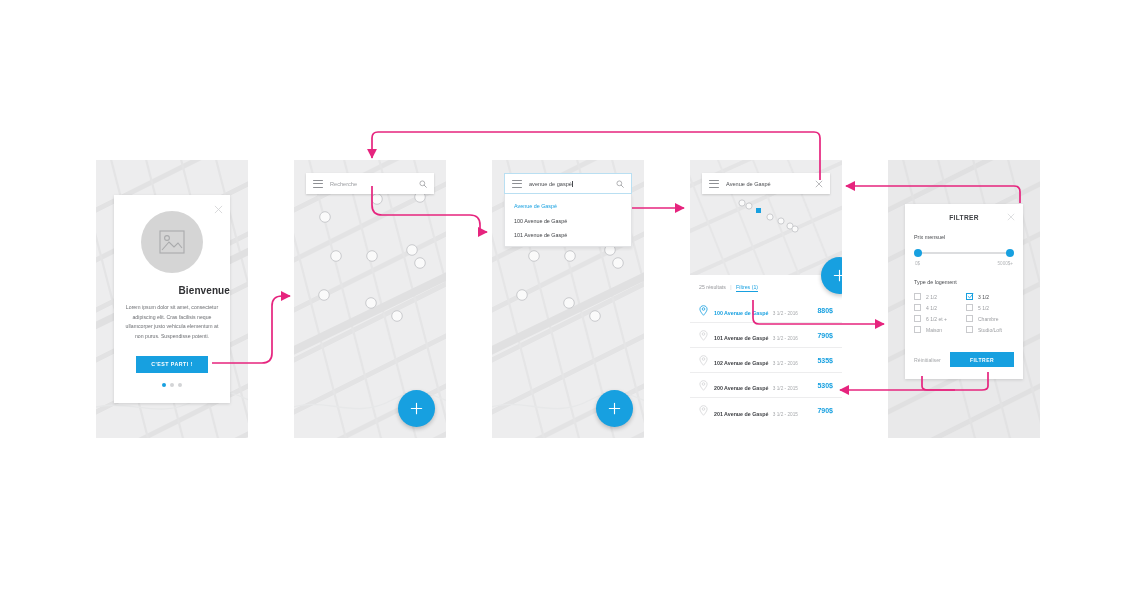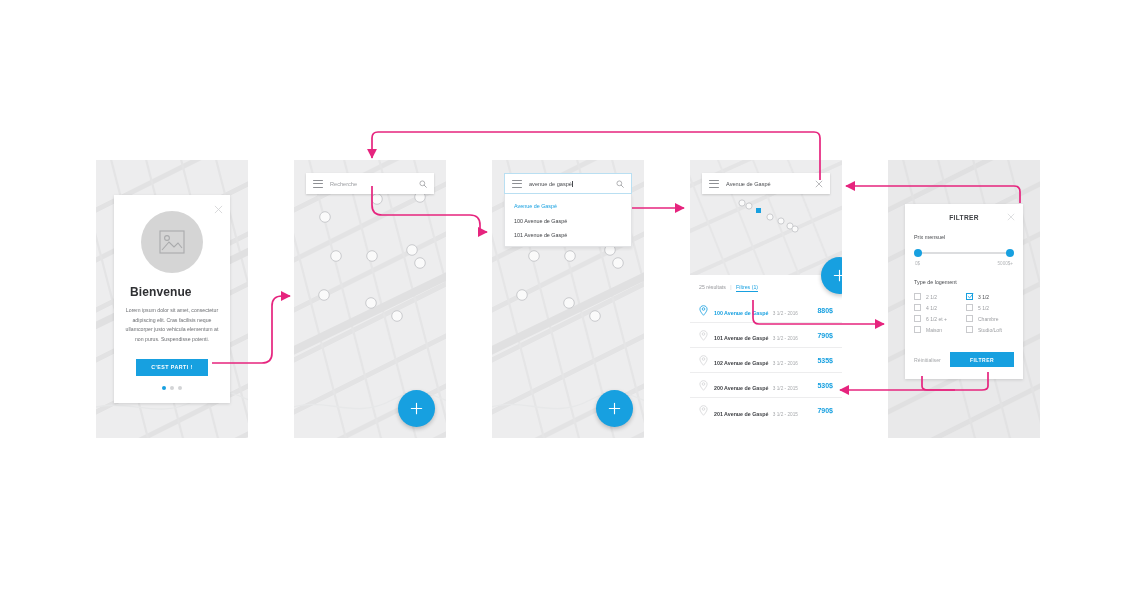--- a/index.html
+++ b/index.html
@@ -20,21 +20,21 @@
   .map svg{display:block;width:100%;height:100%;}
 
   
   .modal{position:absolute;left:18px;top:35px;width:116px;height:208px;background:#fff;
          box-shadow:0 1px 3px rgba(0,0,0,.13);}
   .modal-close{position:absolute;right:7px;top:5px;width:9px;height:9px;opacity:.42;}
   .modal-close svg{width:9px;height:9px;}
   .hero{width:62px;height:62px;border-radius:50%;background:#d5d5d5;margin:16px auto 0;
         display:flex;align-items:center;justify-content:center;}
   .hero svg{width:26px;height:24px;}
-  .modal h2{margin:12px 16px 0;text-align:left;font-size:12px;font-weight:bold;color:#2f3033;letter-spacing:.1px;}
+  .modal h2{margin:12px 0 0;text-align:right;font-size:10px;font-weight:bold;color:#2f3033;letter-spacing:.1px;}
   .modal p{margin:7px 9px 0;text-align:center;font-size:5.2px;line-height:1.85;color:#6d6f73;}
   .cta{display:block;margin:14px auto 0;width:72px;height:17px;background:#17a0e0;color:#fff;border:none;
        font-size:5.3px;font-weight:bold;letter-spacing:.45px;font-family:inherit;cursor:pointer;}
   .dots{display:flex;gap:4px;justify-content:center;margin-top:10px;}
   .dot{width:4px;height:4px;border-radius:50%;background:#d3d4d6;}
   .dot.active{background:#17a0e0;}
 
   
   .searchbar{position:absolute;left:12px;top:13px;right:12px;height:21px;background:#fff;
              box-shadow:0 1px 2px rgba(0,0,0,.16);display:flex;align-items:center;padding:0 7px;

